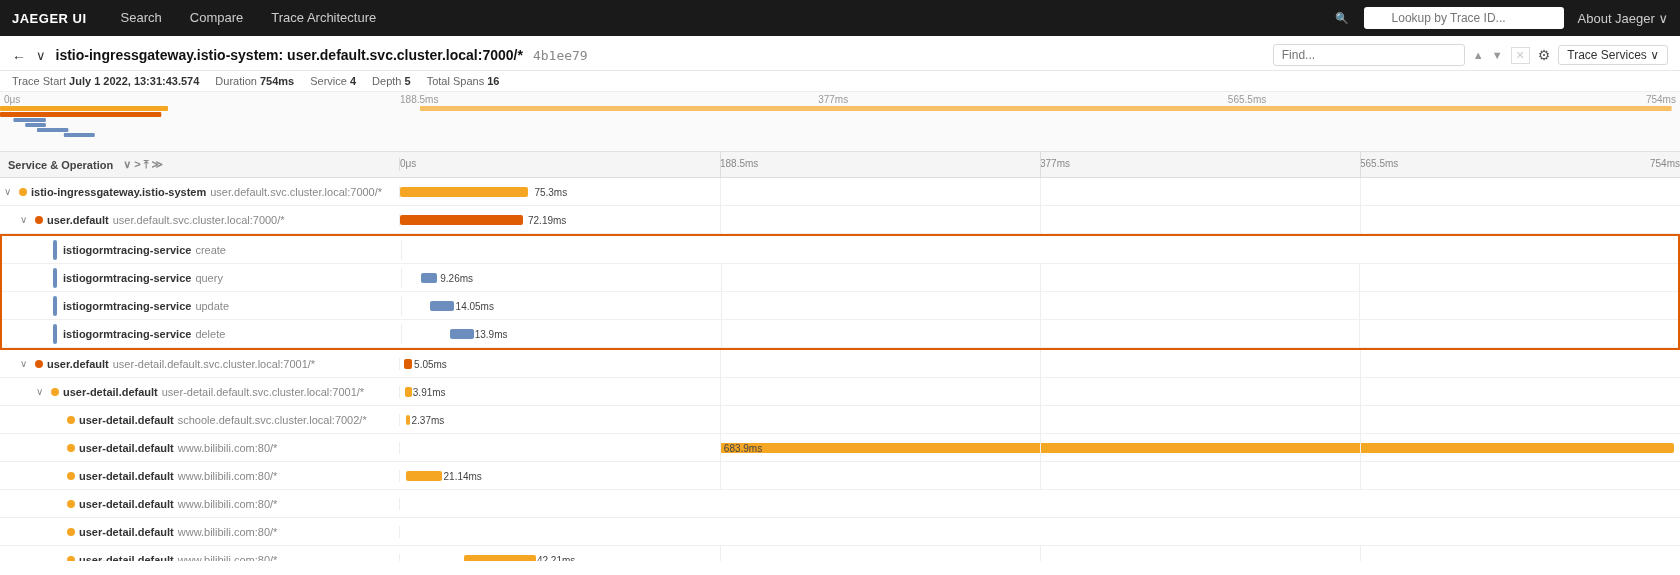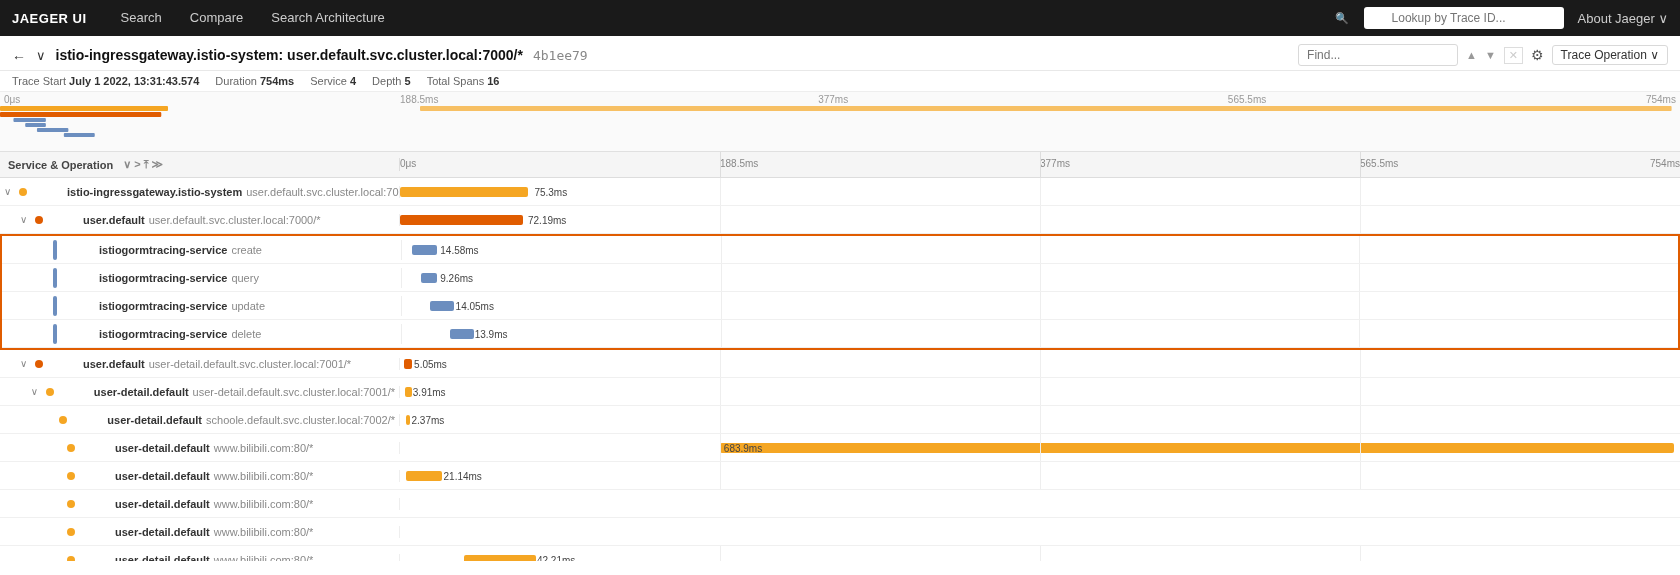--- a/index.html
+++ b/index.html
@@ -86,21 +86,21 @@
       font-size: 13px;
       color: #888;
       font-family: monospace;
     }
     .header-spacer { flex: 1; }
     .find-input {
       border: 1px solid #d9d9d9;
       border-radius: 3px;
       padding: 3px 8px;
       font-size: 12px;
-      width: 160px;
+      width: 192px;
       color: #999;
     }
     .header-tools {
       display: flex;
       align-items: center;
       gap: 8px;
     }
     .tool-btn {
       border: 1px solid #d9d9d9;
       border-radius: 3px;
@@ -219,21 +219,20 @@
       color: #888;
       font-size: 10px;
       margin-right: 3px;
       cursor: pointer;
       min-width: 12px;
     }
     .service-name {
       font-size: 11px;
       font-weight: 600;
       color: #333;
-      margin-left: 36px;
     }
     .operation-name {
       font-size: 11px;
       color: #888;
       margin-left: 4px;
     }
     .span-timeline-cell {
       flex: 1;
       position: relative;
       height: 100%;
@@ -272,42 +271,42 @@
       flex-shrink: 0;
     }
   </style>
 </head>
 <body>
 
 <div class="top-nav">
   <span class="nav-logo">JAEGER UI</span>
   <a class="nav-item">Search</a>
   <a class="nav-item">Compare</a>
-  <a class="nav-item">Search Architecture</a>
+  <a class="nav-item">Trace Architecture</a>
   <div class="nav-spacer"></div>
   <div class="nav-search-wrapper">
     <span class="nav-search-icon">🔍</span>
     <input class="nav-search" type="text" placeholder="Lookup by Trace ID..." style="">
   </div>
   <span class="nav-about">About Jaeger ∨</span>
 </div>
 
 <div class="trace-header">
   <span class="back-btn">←</span>
   <span class="collapse-btn">∨</span>
   <span class="trace-title">istio-ingressgateway.istio-system: user.default.svc.cluster.local:7000/*</span>
   <span class="trace-id">4b1ee79</span>
   <div class="header-spacer"></div>
   <div class="header-tools">
     <input class="find-input" type="text" placeholder="Find..." style="">
     <span style="color:#999;font-size:11px;">▲</span>
     <span style="color:#999;font-size:11px;">▼</span>
     <span style="color:#ccc;font-size:11px;border:1px solid #ddd;padding:1px 4px;">✕</span>
     <span style="color:#555;font-size:14px;cursor:pointer;">⚙</span>
-    <button class="tool-btn">Trace Operation ∨</button>
+    <button class="tool-btn">Trace Services ∨</button>
   </div>
 </div>
 
 <div class="trace-meta">
   <span>
     <span>Trace Start</span>&nbsp;<strong>July 1 2022, 13:31:43.574</strong>
   </span>
   <span>
     <span>Duration</span>&nbsp;<strong>754ms</strong>
   </span>
@@ -410,27 +409,20 @@
       <div style="position:relative;border:2px solid #e05c00;margin-left:0;">
 
         <div class="span-row" id="sr3" style="border-bottom:1px solid #f0f0f0;">
           <div class="span-service-cell">
             <span class="indent" style="width:32px;"></span>
             <span class="expand-icon">&nbsp;</span>
             <span class="left-border-bar" style="background:#6c8ebf;"></span>
             <span class="service-name">istiogormtracing-service</span>
             <span class="operation-name">create</span>
           </div>
-          <div class="span-timeline-cell">
-            <div class="span-bar" style="left:0.8%;width:1.93%;background:#6c8ebf;"></div>
-            <span class="span-label" style="left:3%;">14.58ms</span>
-            <div style="position:absolute;left:25%;top:0;bottom:0;width:1px;background:#eee;"></div>
-            <div style="position:absolute;left:50%;top:0;bottom:0;width:1px;background:#eee;"></div>
-            <div style="position:absolute;left:75%;top:0;bottom:0;width:1px;background:#eee;"></div>
-          </div>
         </div>
 
         <div class="span-row" id="sr4" style="border-bottom:1px solid #f0f0f0;">
           <div class="span-service-cell">
             <span class="indent" style="width:32px;"></span>
             <span class="expand-icon">&nbsp;</span>
             <span class="left-border-bar" style="background:#6c8ebf;"></span>
             <span class="service-name">istiogormtracing-service</span>
             <span class="operation-name">query</span>
           </div>

